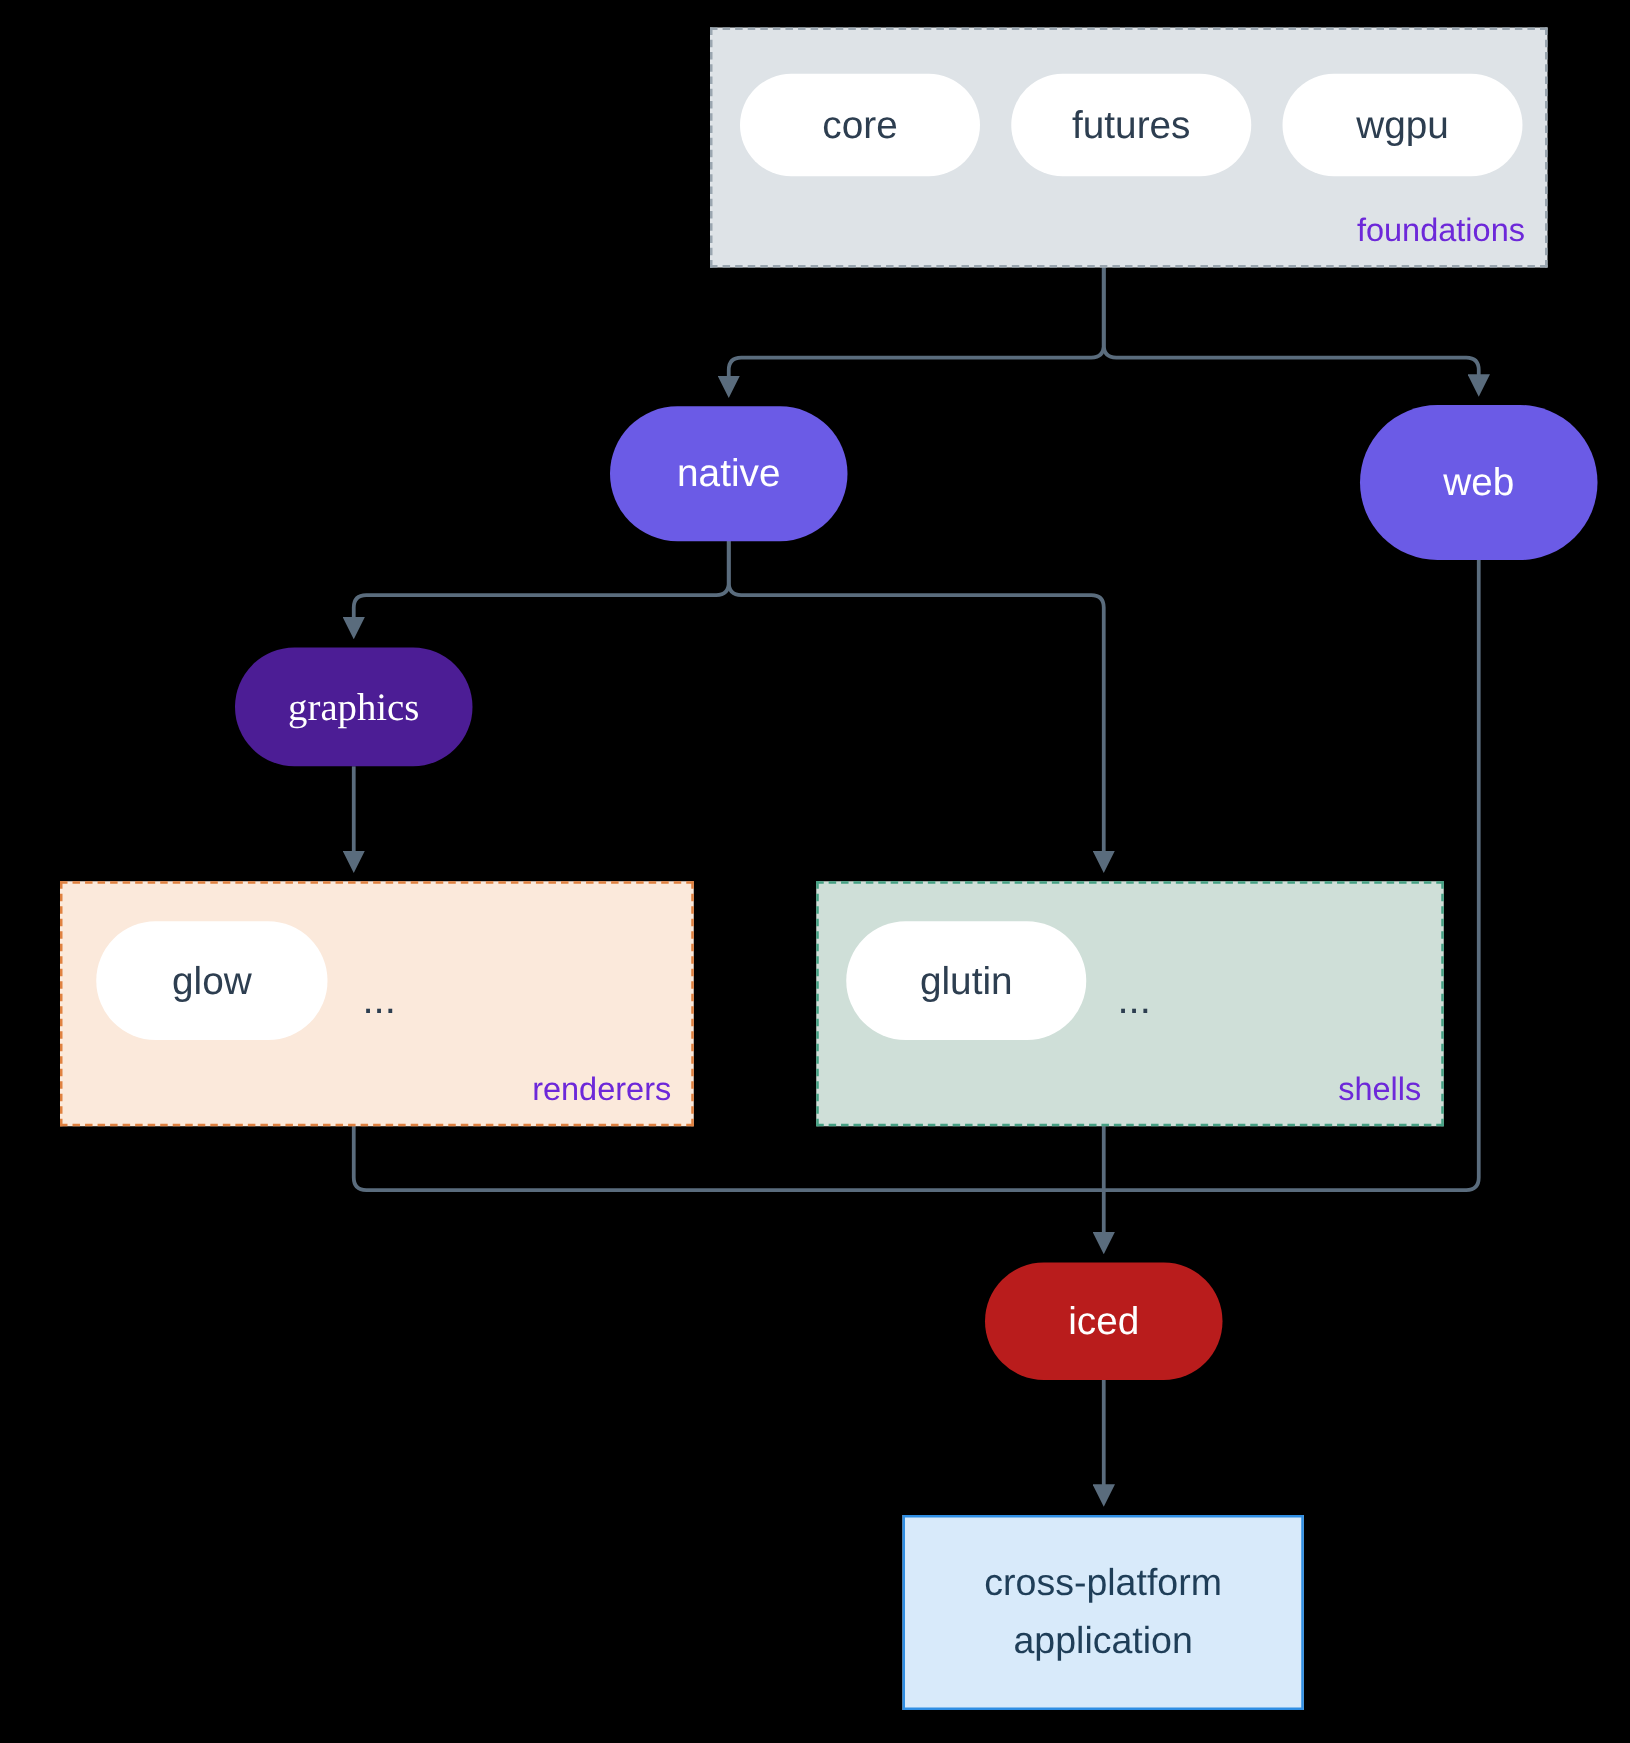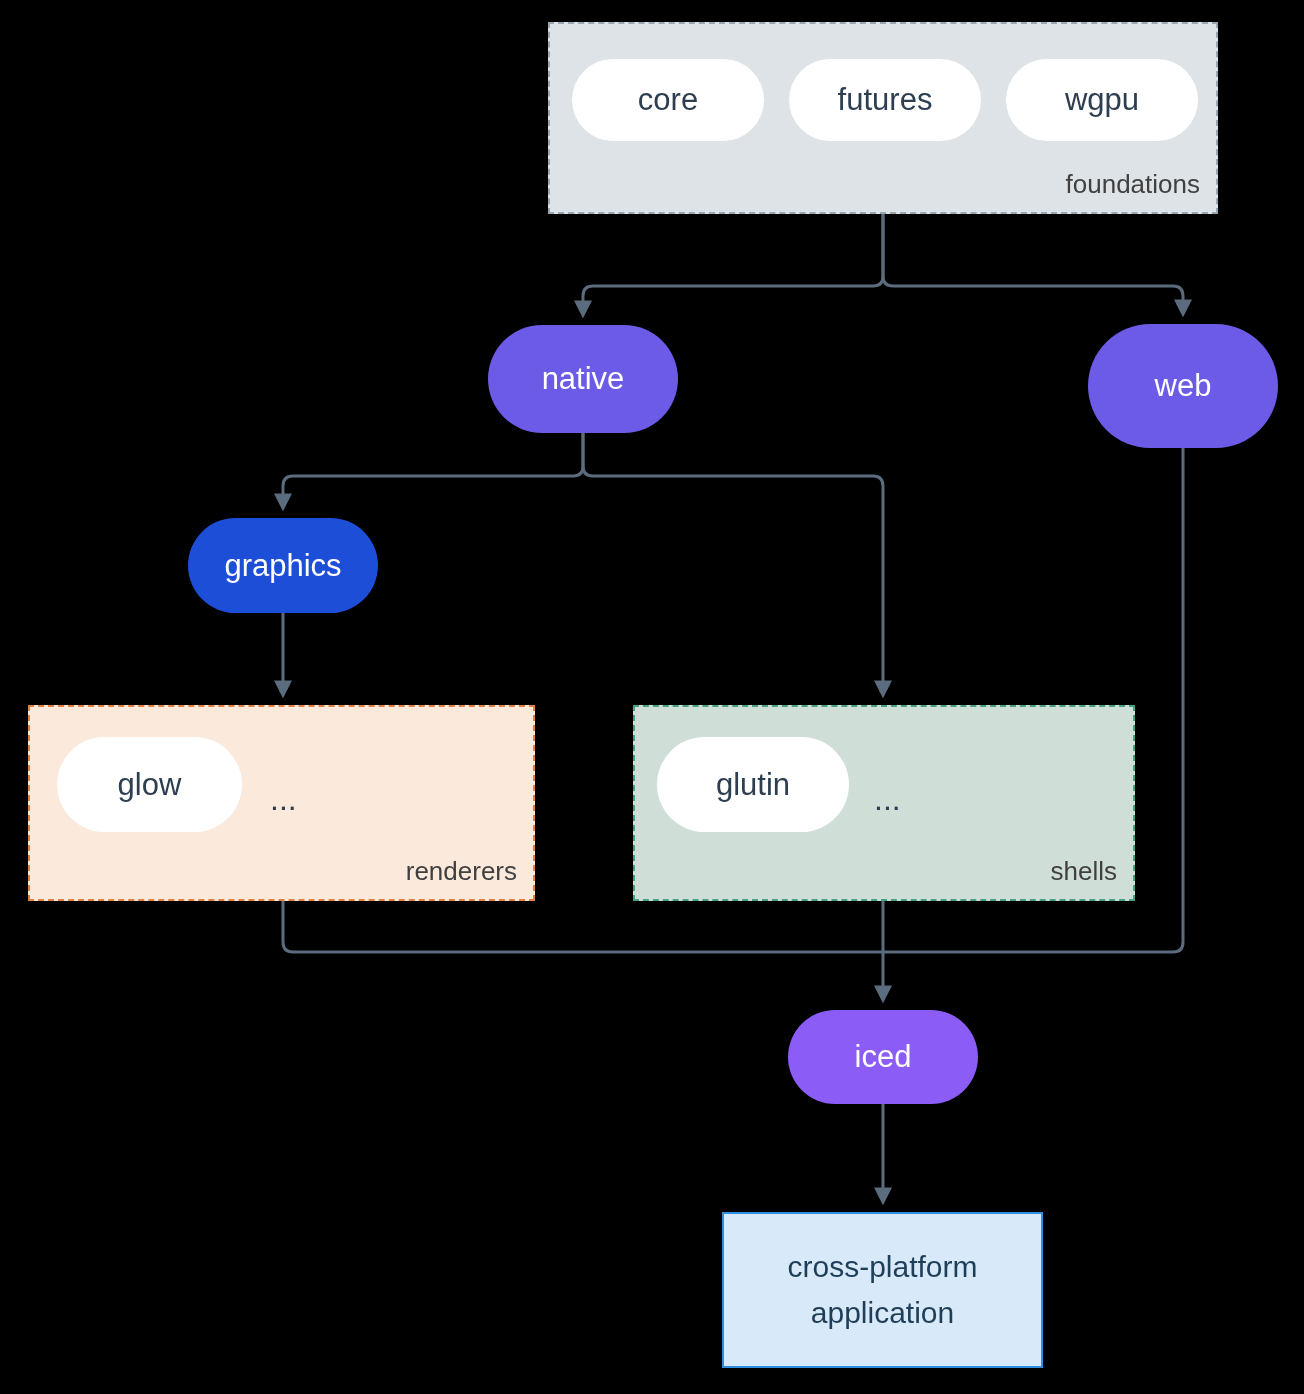--- a/index.html
+++ b/index.html
@@ -9,30 +9,31 @@
     background:#000;
     font-family:"Liberation Sans","DejaVu Sans",sans-serif;
     overflow:hidden;
   }
   svg.connectors{position:absolute;left:0;top:0;width:1304px;height:1394px;pointer-events:none;}
 
   .group{
     position:absolute;
     border:2px dashed;
     box-sizing:border-box;
+    margin-left:20px;
   }
   .group .pill-row{
     display:flex;
     align-items:center;
   }
   .group-label{
     position:absolute;
     right:16px;bottom:12px;
     font-size:26px;
-    color:#404040;
+    color:#6d28d9;
   }
 
   .pill{
     display:flex;align-items:center;justify-content:center;
     border-radius:999px;
     font-size:31px;
     box-sizing:border-box;
   }
   .pill.white{background:#ffffff;color:#2d3e50;}
   .pill.solo{position:absolute;color:#ffffff;}
@@ -62,22 +63,22 @@
   .g-shells .pill{width:192px;height:95px;}
 
   .ellipsis{
     font-size:32px;color:#2d3e50;
     align-self:center;
     padding-top:30px; 
   }
 
   .pill-native{left:488px;top:325px;width:190px;height:108px;background:#6b5be6;}
   .pill-web{left:1088px;top:324px;width:190px;height:124px;background:#6b5be6;}
-  .pill-graphics{left:188px;top:518px;width:190px;height:95px;background:#1d4ed8;}
-  .pill-iced{left:788px;top:1010px;width:190px;height:94px;background:#8b5cf6;}
+  .pill-graphics{left:188px;top:518px;width:190px;height:95px;background:#4c1d95;font-family:Liberation Serif, serif;}
+  .pill-iced{left:788px;top:1010px;width:190px;height:94px;background:#b91c1c;}
 
   .app-box{
     position:absolute;
     left:722px;top:1212px;width:321px;height:156px;
     background:#d8eafa;
     border:2px solid #2f8ee3;
     box-sizing:border-box;
     display:flex;align-items:center;justify-content:flex-start;
     text-align:center;
     font-size:30px;line-height:1.55;

